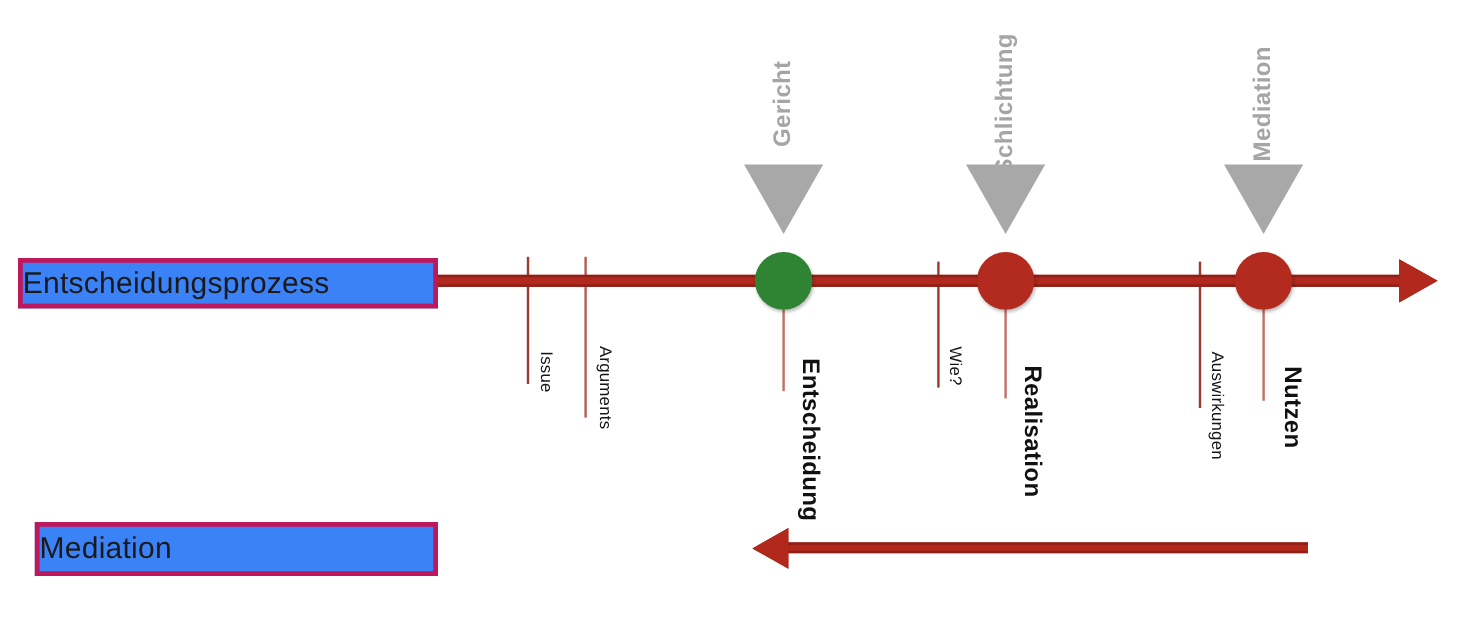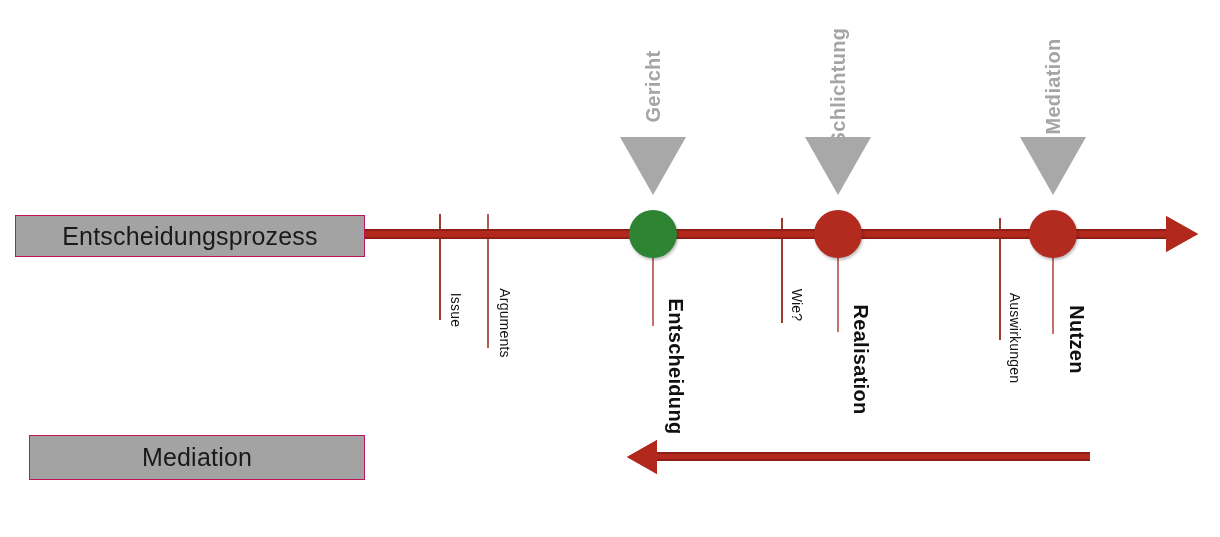--- a/index.html
+++ b/index.html
@@ -14,26 +14,25 @@
     position: relative;
     width: 1220px;
     height: 537px;
     background: #ffffff;
     overflow: hidden;
   }
 
   
   .label-box {
     position: absolute;
-    background: #a3a3a3;
-    border: 1px solid #be185d;
+    background: #3b82f6;
+    border: 4px solid #be185d;
     box-sizing: border-box;
     display: flex;
     align-items: center;
-    justify-content: center;
     color: #1a1a1a;
     font-weight: 400;
     letter-spacing: 0.2px;
   }
   #process-box {
     left: 15px;
     top: 215px;
     width: 350px;
     height: 42px;
     font-size: 25px;

